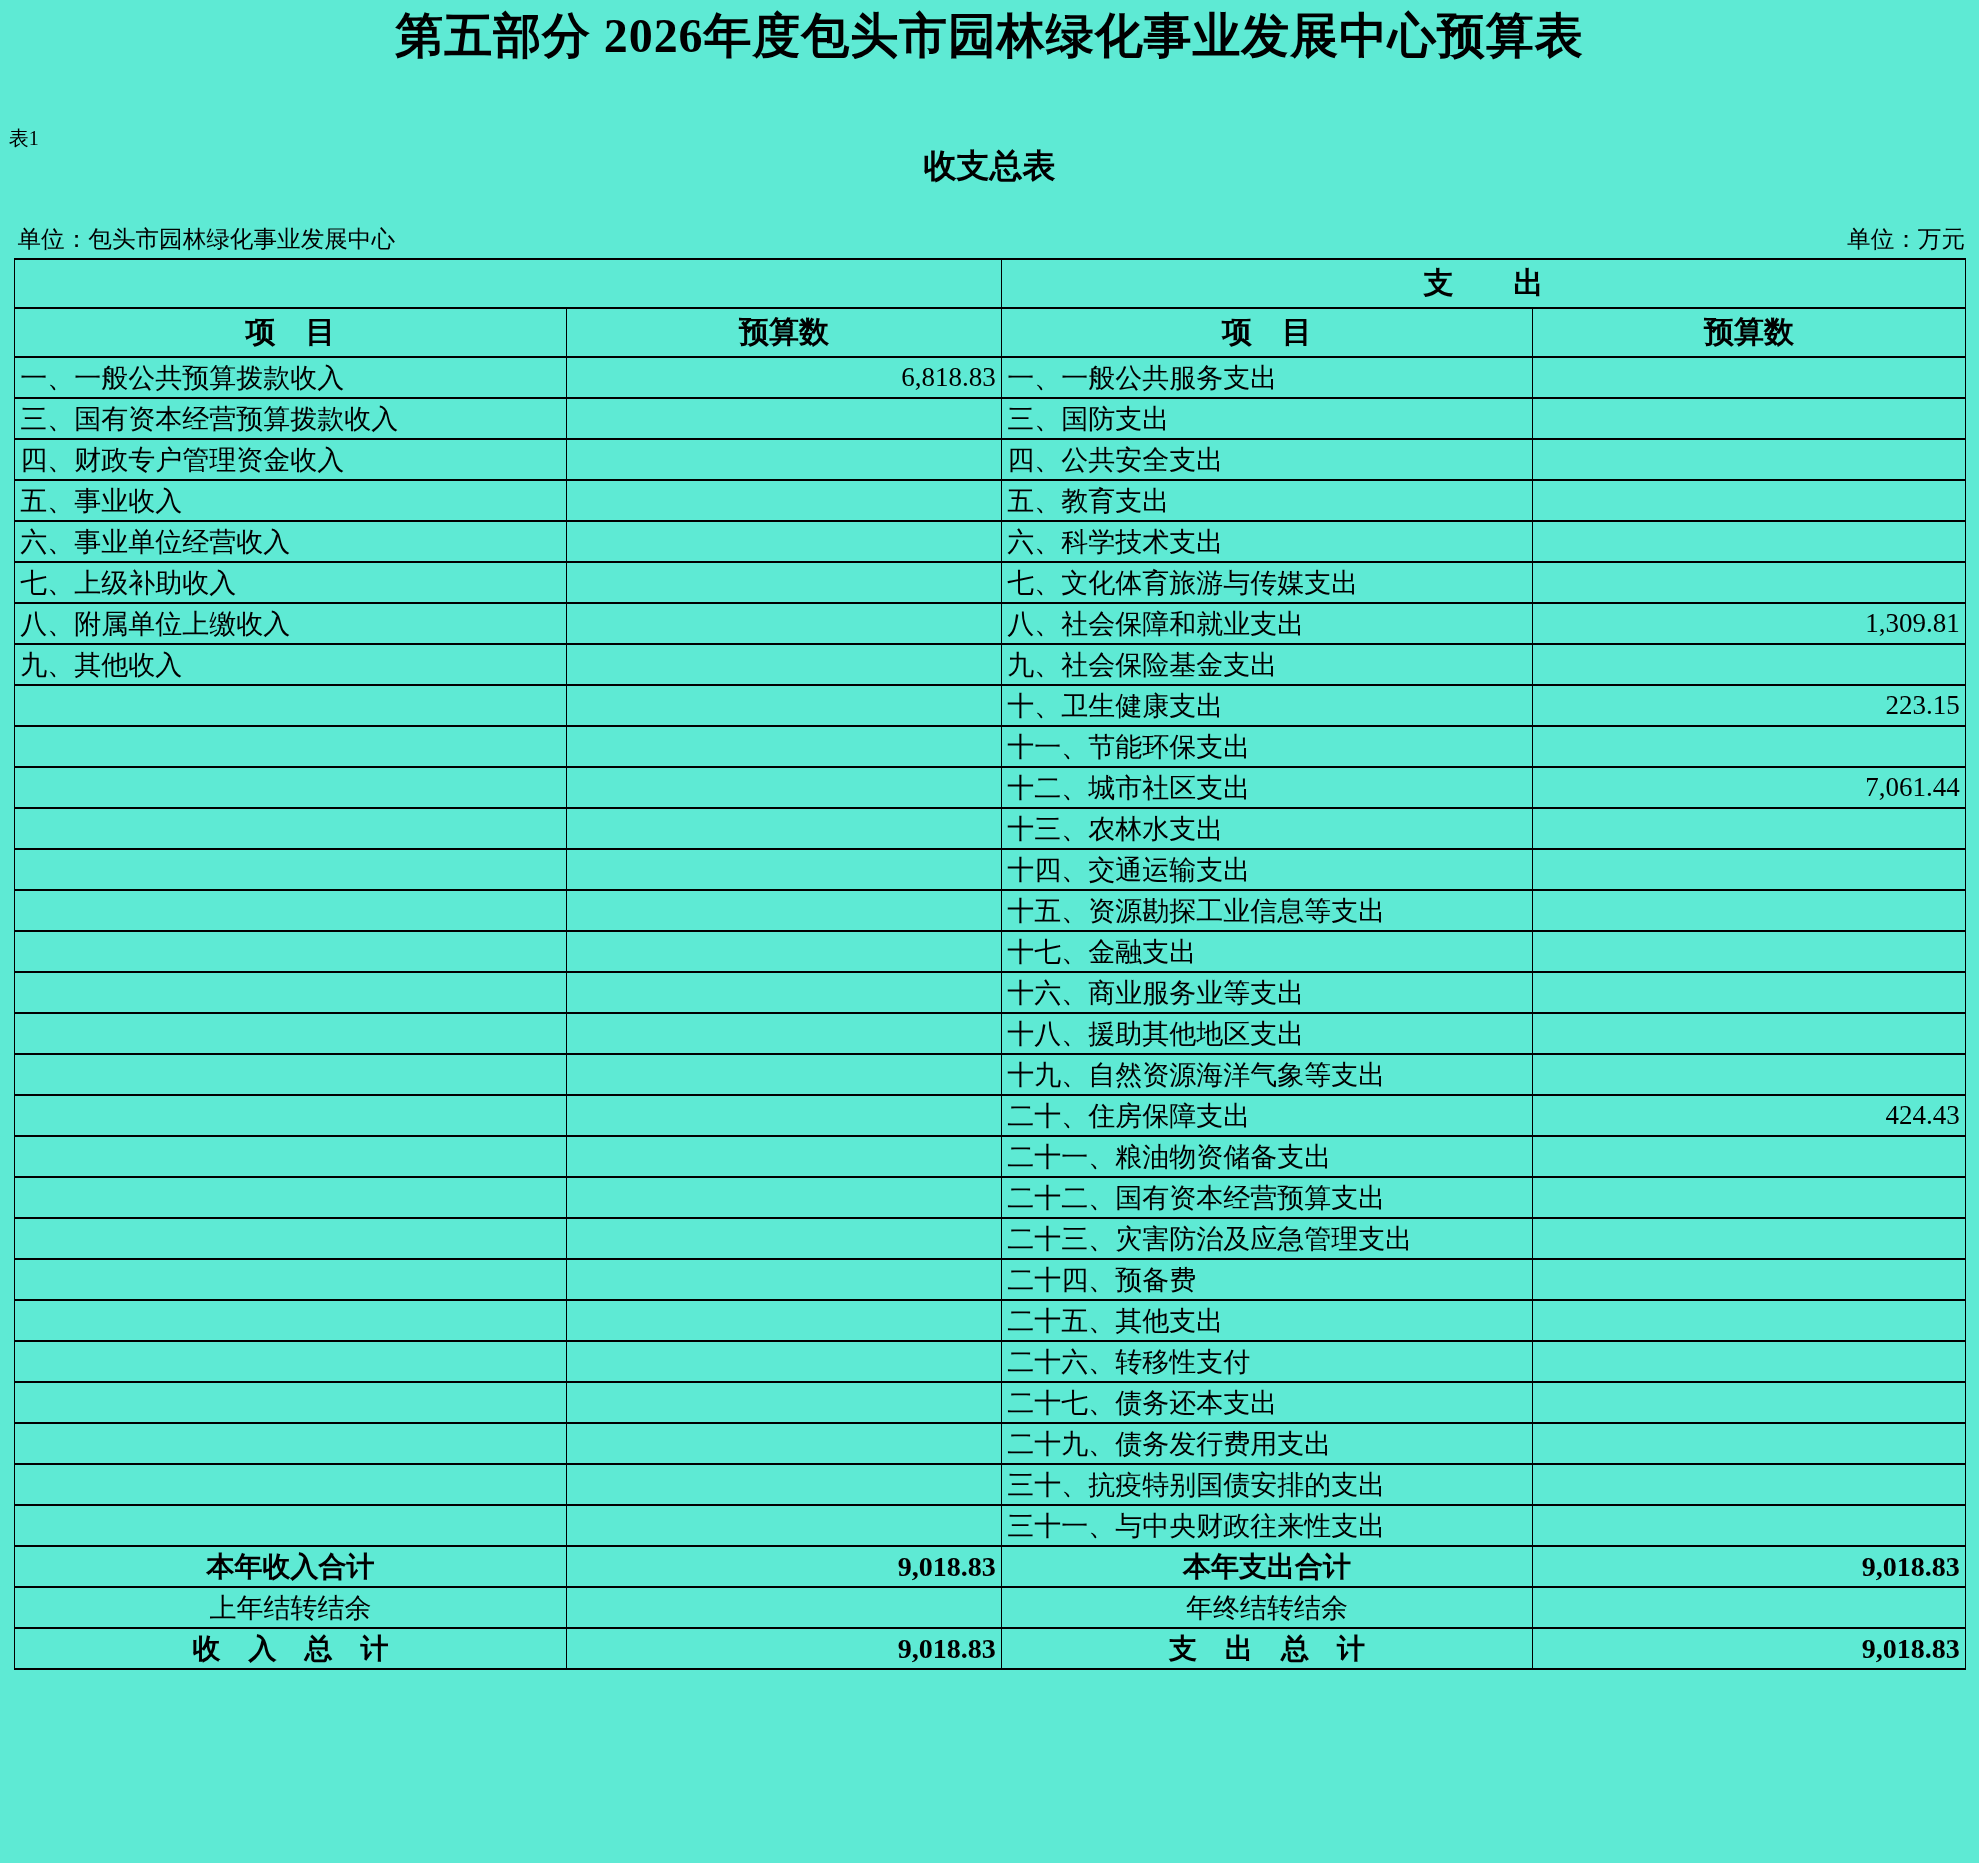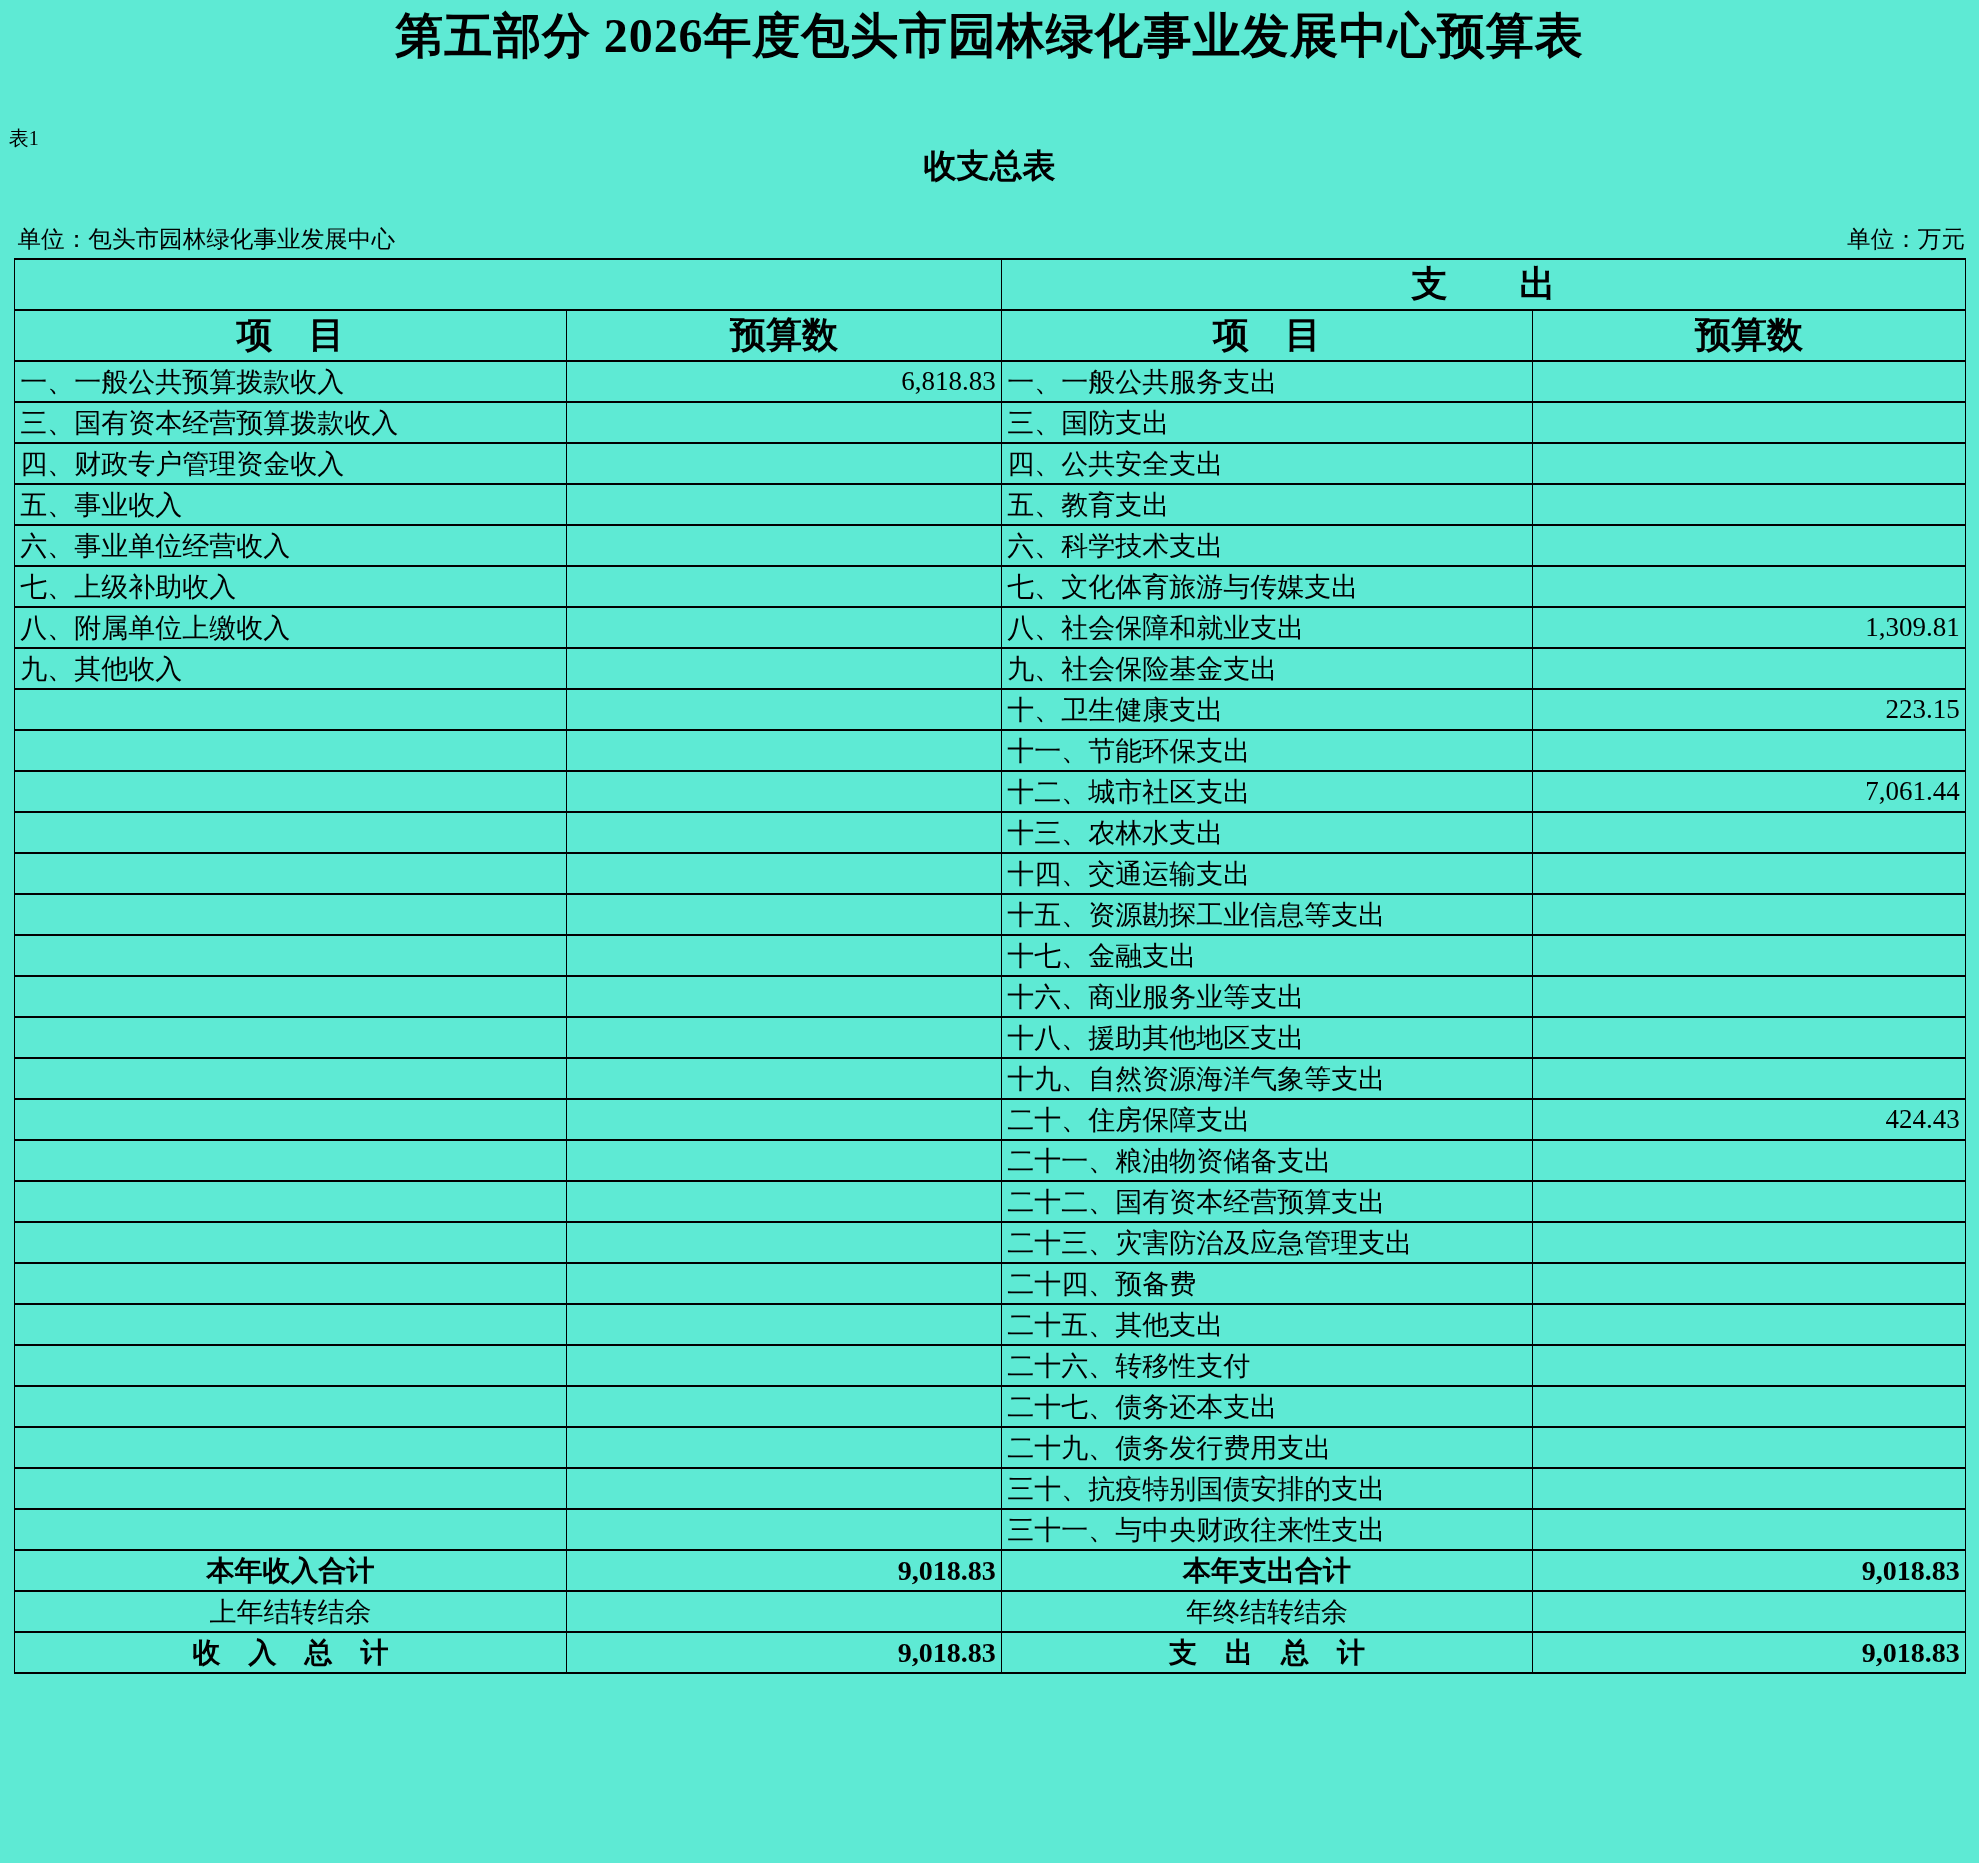--- a/index.html
+++ b/index.html
@@ -41,21 +41,21 @@
   .budget-table td {
     border:1.7px solid #000;
     border-top-width:2.6px; border-bottom-width:2.6px;
     overflow:hidden; white-space:nowrap;
     vertical-align:middle;
     padding:0 5.2px;
   }
   .budget-table thead tr { height:49px; }
   .budget-table tbody tr, .budget-table tfoot tr { height:41px; }
   .budget-table thead td {
-    text-align:center; font-weight:bold; font-size:36px;
+    text-align:center; font-weight:bold; font-size:30px;
   }
   .c0, .c2 { text-align:left; }
   .c1, .c3 { text-align:right; }
   tfoot td.c0, tfoot td.c2 { text-align:center; }
   tfoot tr:nth-child(odd) { font-weight:bold; font-size:28px; }
 </style>
 </head>
 <body>
 
 <div class="page">

